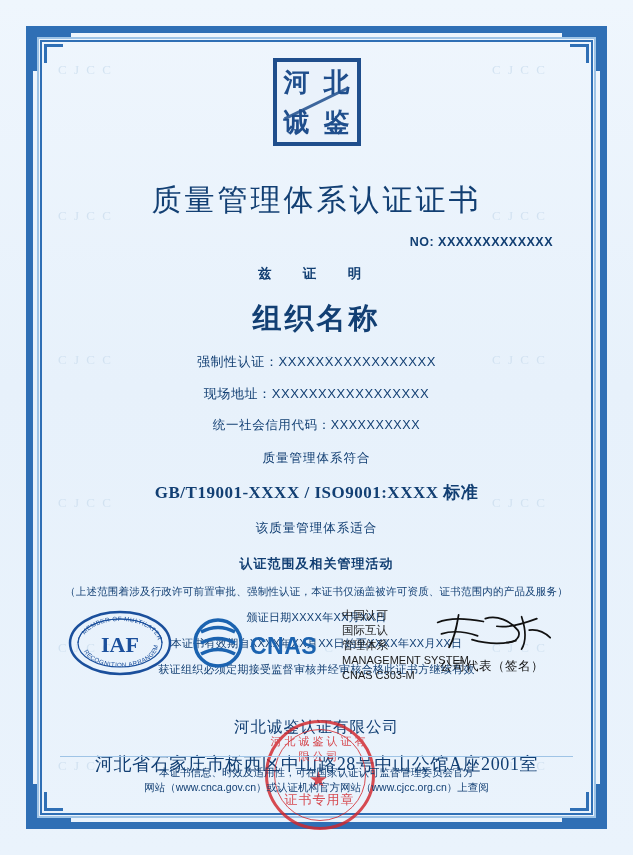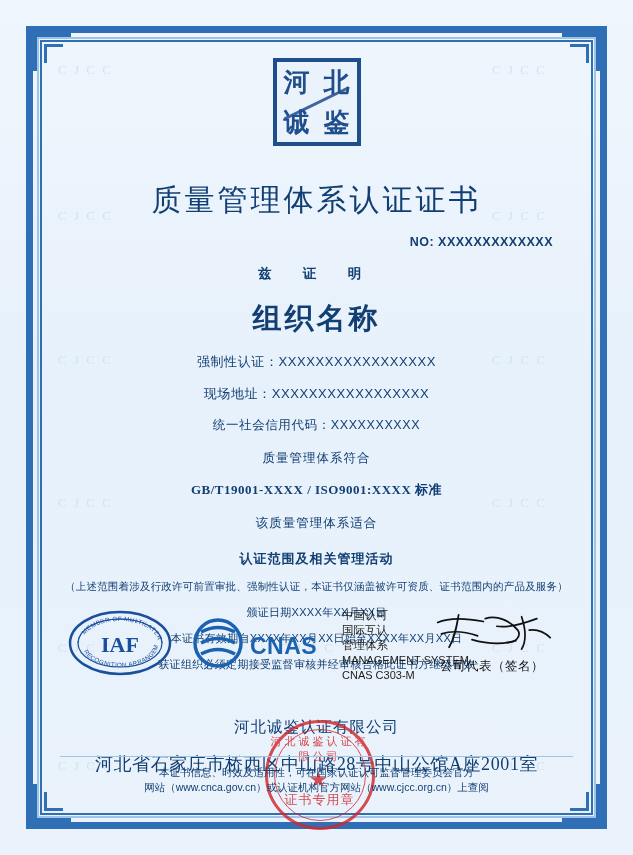--- a/index.html
+++ b/index.html
@@ -166,21 +166,21 @@
   .sub-line {
     margin-top: 16px;
     font-size: 12.5px;
     color: #123f73;
     letter-spacing: 1px;
   }
   .standard {
     margin-top: 14px;
     font-family: "Liberation Serif", serif;
     font-weight: bold;
-    font-size: 13px;
+    font-size: 17px;
     color: #123f73;
     letter-spacing: .5px;
   }
   .scope-head {
     margin-top: 18px;
     font-weight: bold;
     font-size: 13px;
     color: #123f73;
     letter-spacing: 1px;
   }

